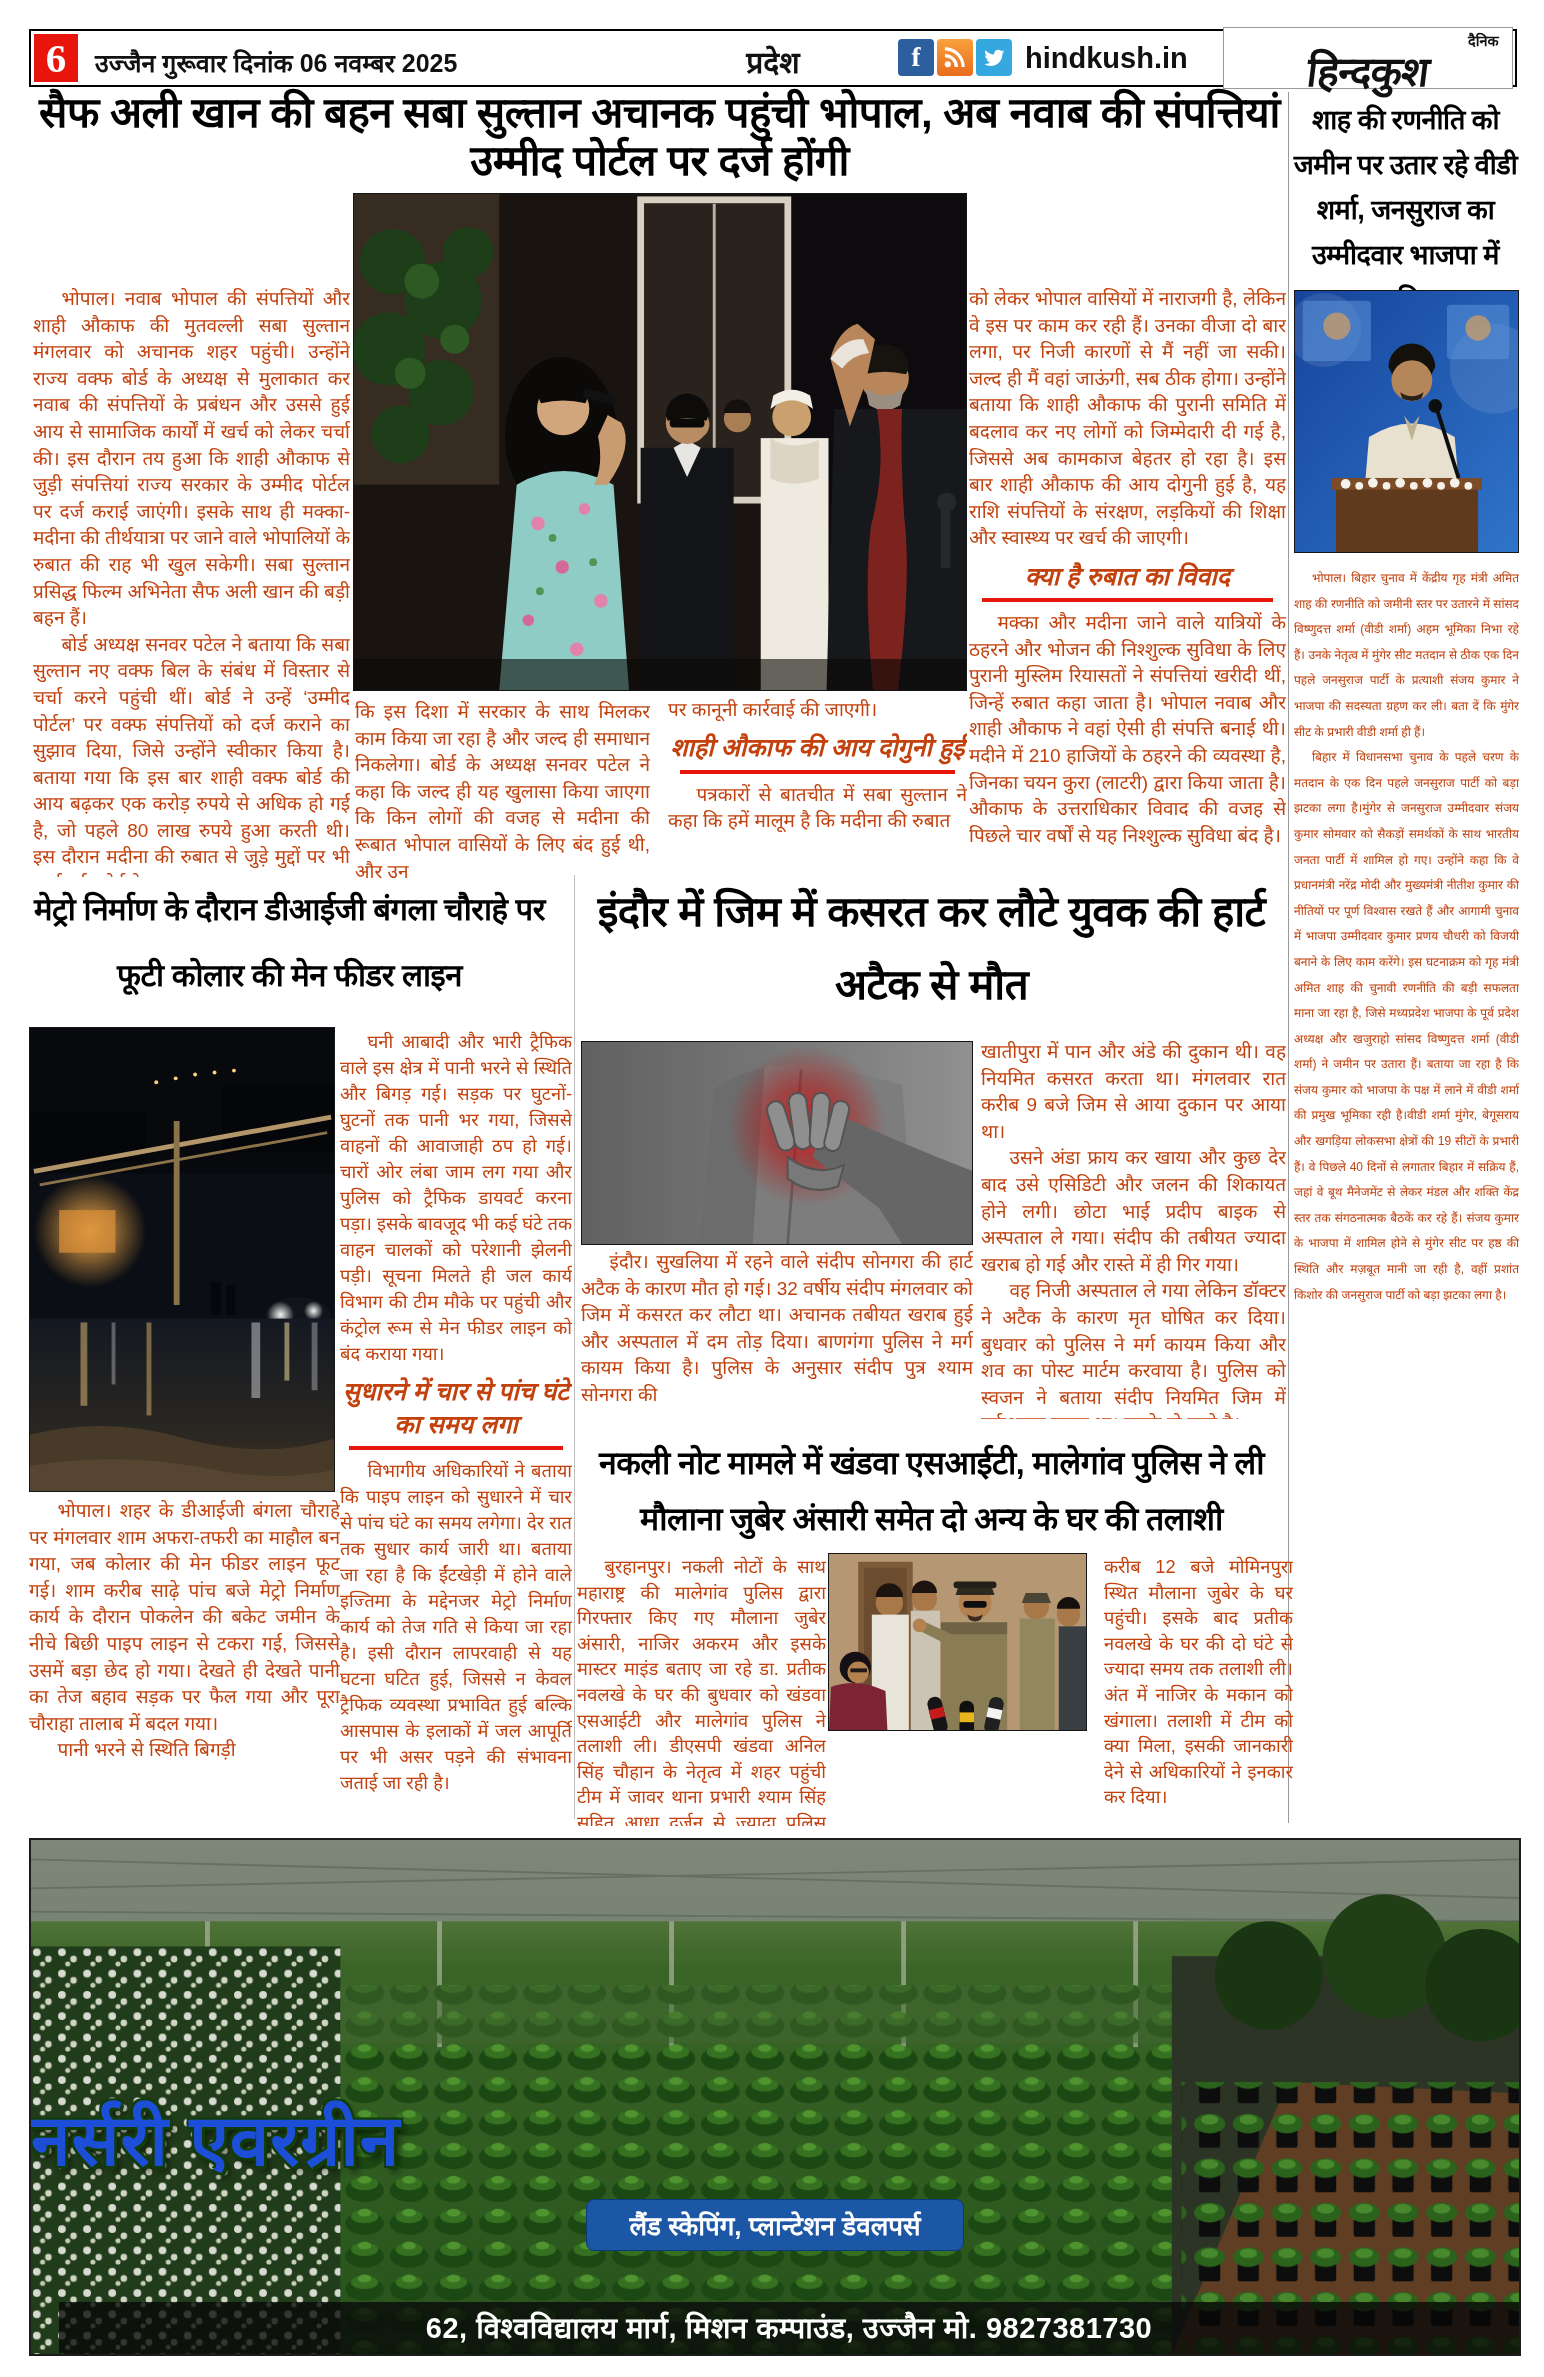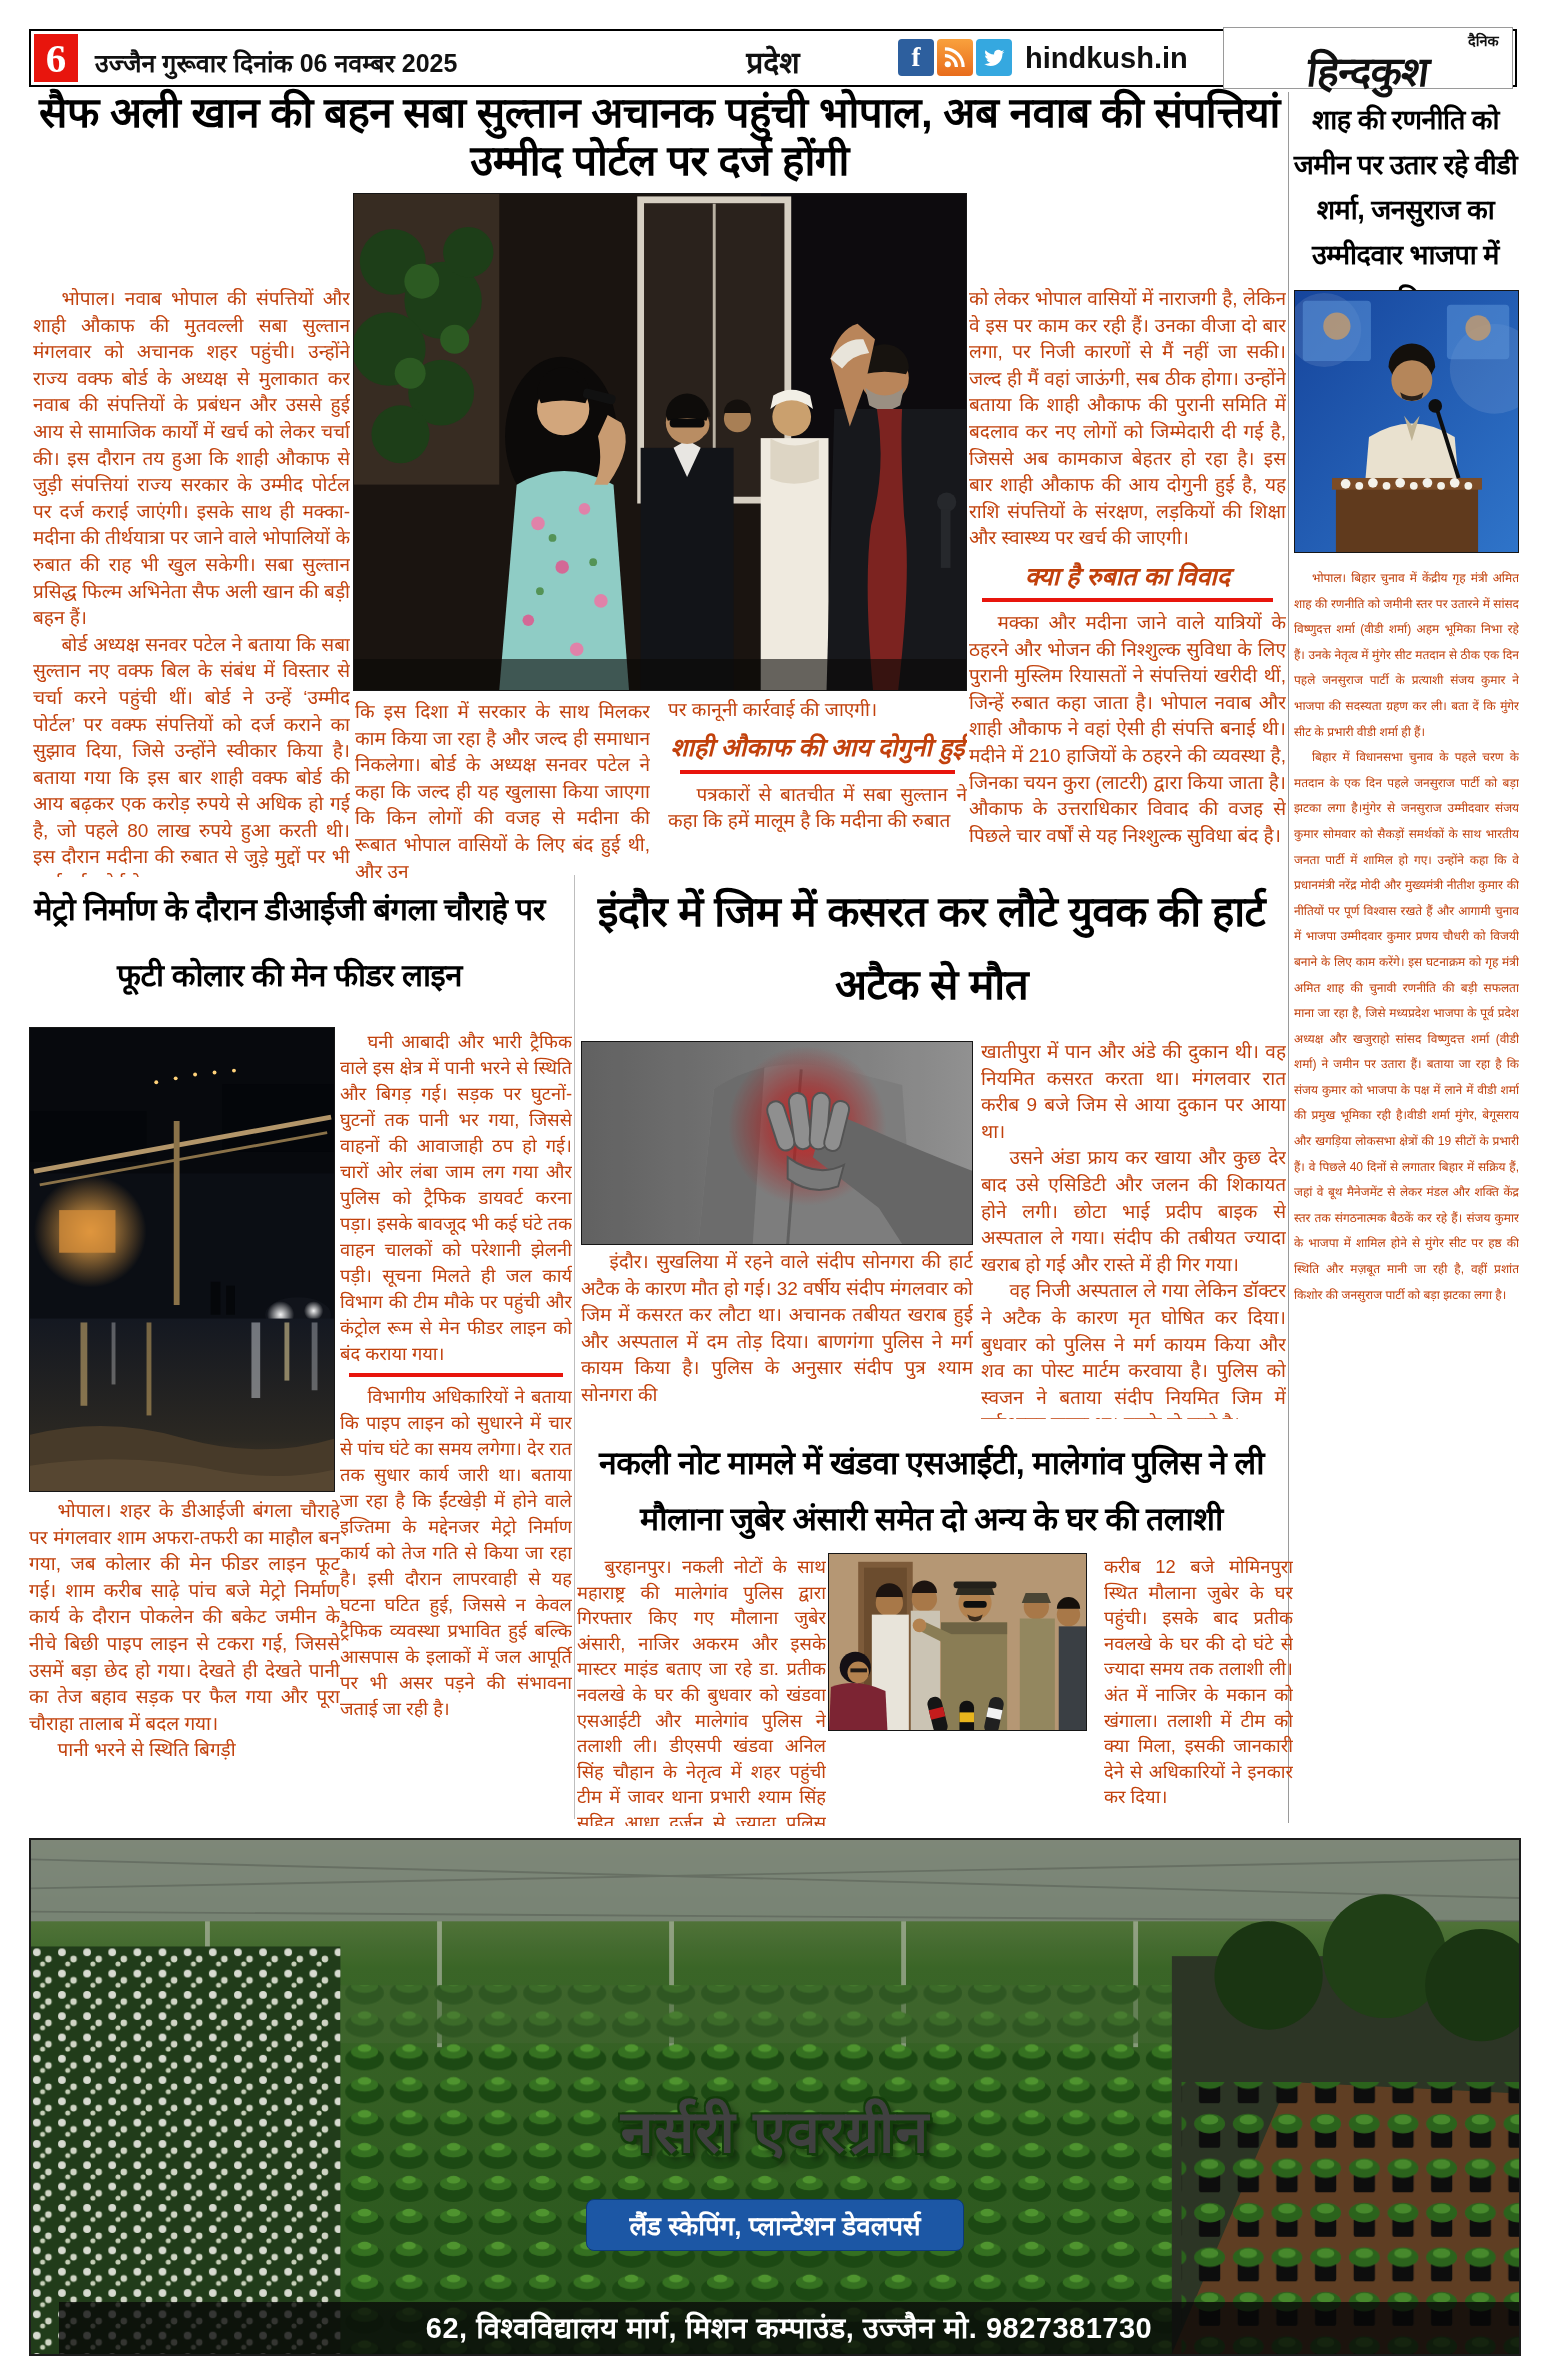--- a/index.html
+++ b/index.html
@@ -74,22 +74,22 @@
   .photo-main { left:353px; top:193px; width:614px; height:498px; }
   .photo-sidebar { left:1294px; top:290px; width:225px; height:263px; }
   .photo-flood { left:29px; top:1027px; width:306px; height:465px; }
   .photo-heart { left:581px; top:1041px; width:392px; height:204px; }
   .photo-raid { left:828px; top:1553px; width:259px; height:178px; }
 
   
   .ad-box { left:29px; top:1838px; width:1492px; height:518px; border:2.9px solid #1c1c1c; overflow:hidden; }
   .ad-box svg { position:absolute; left:0; top:0; width:100%; height:100%; }
   .ad-title {
-    position:absolute; left:0; right:0; top:249px; text-align:center;
-    font-size:59px; font-weight:800; color:#404040; letter-spacing:1px;
+    position:absolute; left:0; right:0; top:249px; text-align:left;
+    font-size:71px; font-weight:800; color:#1d4ed8; letter-spacing:1px;
     text-shadow:2.9px 2.9px 0 #123c0a, -1.9px -1.9px 0 #123c0a, 1.9px -1.9px 0 #123c0a, -1.9px 1.9px 0 #123c0a, 4.8px 5.8px 7.7px rgba(0,0,0,.55);
   }
   .ad-strip-wrap { position:absolute; left:0; right:0; top:359px; text-align:center; }
   .ad-strip {
     display:inline-block; background:#1c57a5; color:#fff; font-weight:700;
     font-size:26px; padding:6.8px 42px; border-radius:8px; border:1.9px solid #0d3a77;
   }
   .ad-address {
     position:absolute; left:0; right:0; bottom:0; height:52px;
     background:rgba(8,8,8,0.78); color:#fff; font-size:29px; font-weight:700;
@@ -311,20 +311,21 @@
     </g>
     <path d="M0 478 L0 420 Q80 400 160 424 Q240 446 313 424 L313 478 Z" fill="#473a29"></path>
     <path d="M0 478 L0 452 Q100 436 200 458 Q260 468 313 456 L313 478 Z" fill="#5a4a33" opacity="0.8"></path>
     <rect x="186" y="262" width="10" height="34" fill="#05070a"></rect>
     <rect x="202" y="266" width="9" height="30" fill="#05070a"></rect>
   </svg>
 </div>
 
 <div class="abs body-text col-metro">
   <p>घनी आबादी और भारी ट्रैफिक वाले इस क्षेत्र में पानी भरने से स्थिति और बिगड़ गई। सड़क पर घुटनों-घुटनों तक पानी भर गया, जिससे वाहनों की आवाजाही ठप हो गई। चारों ओर लंबा जाम लग गया और पुलिस को ट्रैफिक डायवर्ट करना पड़ा। इसके बावजूद भी कई घंटे तक वाहन चालकों को परेशानी झेलनी पड़ी। सूचना मिलते ही जल कार्य विभाग की टीम मौके पर पहुंची और कंट्रोल रूम से मेन फीडर लाइन को बंद कराया गया।</p>
+  <div class="subhead">सुधारने में चार से पांच घंटे का समय लगा</div>
   <div class="red-rule"></div>
   <p>विभागीय अधिकारियों ने बताया कि पाइप लाइन को सुधारने में चार से पांच घंटे का समय लगेगा। देर रात तक सुधार कार्य जारी था। बताया जा रहा है कि ईंटखेड़ी में होने वाले इज्तिमा के मद्देनजर मेट्रो निर्माण कार्य को तेज गति से किया जा रहा है। इसी दौरान लापरवाही से यह घटना घटित हुई, जिससे न केवल ट्रैफिक व्यवस्था प्रभावित हुई बल्कि आसपास के इलाकों में जल आपूर्ति पर भी असर पड़ने की संभावना जताई जा रही है।</p>
 </div>
 
 <div class="abs body-text col-metro-below">
   <p>भोपाल। शहर के डीआईजी बंगला चौराहे पर मंगलवार शाम अफरा-तफरी का माहौल बन गया, जब कोलार की मेन फीडर लाइन फूट गई। शाम करीब साढ़े पांच बजे मेट्रो निर्माण कार्य के दौरान पोकलेन की बकेट जमीन के नीचे बिछी पाइप लाइन से टकरा गई, जिससे उसमें बड़ा छेद हो गया। देखते ही देखते पानी का तेज बहाव सड़क पर फैल गया और पूरा चौराहा तालाब में बदल गया।</p>
   <p>पानी भरने से स्थिति बिगड़ी</p>
 </div>
 
 <div class="abs headline heart-headline">इंदौर में जिम में कसरत कर लौटे युवक की हार्ट अटैक से मौत</div>

